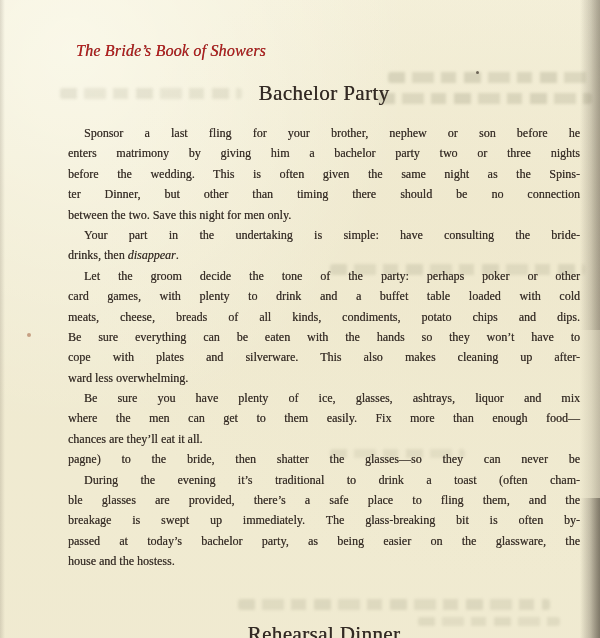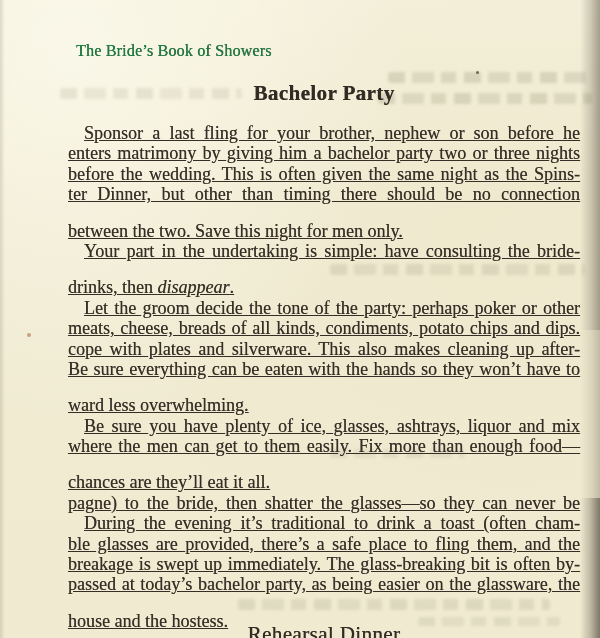--- a/index.html
+++ b/index.html
@@ -18,46 +18,45 @@
   .paper-tone {
     position: absolute; inset: 0;
     background:
       radial-gradient(ellipse at 12% 8%, rgba(255,255,246,0.55), rgba(255,255,246,0) 45%),
       radial-gradient(ellipse at 85% 40%, rgba(236,228,200,0.35), rgba(236,228,200,0) 60%),
       linear-gradient(to bottom, rgba(250,247,230,0.35), rgba(238,231,203,0.2) 30%, rgba(236,229,202,0.25));
     pointer-events: none;
   }
   .running-header {
     position: absolute; left: 76px; top: 42px;
-    font-size: 16px; letter-spacing: 0.2px;
-    color: #15803d;
+    font-style: italic; font-size: 16px; letter-spacing: 0.2px;
+    color: #b91c1c;
     text-shadow: 0.3px 0 0 rgba(52,43,36,0.75);
     white-space: nowrap;
   }
   .section-title {
     position: absolute; left: 68px; width: 512px; top: 81px;
     margin: 0; text-align: center;
-    font-size: 21px; font-weight: bold; letter-spacing: 0.4px;
+    font-size: 21px; font-weight: normal; letter-spacing: 0.4px;
     color: #332a24;
     text-shadow: 0.35px 0 0 rgba(51,42,36,0.8);
     white-space: nowrap;
   }
   .body-text {
     position: absolute; left: 68px; width: 512px; top: 123px;
-    font-size: 18px; color: #362d26;
+    font-size: 12px; color: #362d26;
     text-shadow: 0.25px 0 0 rgba(54,45,38,0.65);
-    text-decoration: underline;
   }
   .text-line {
     height: 20.4px; line-height: 20.4px;
     white-space: nowrap;
     text-align: justify;
     text-align-last: justify;
   }
-  .text-line.last { text-align-last: left; margin-top: 16px; }
+  .text-line.last { text-align-last: left; }
   .text-line.indent { padding-left: 16px; }
   .next-section-title {
     position: absolute; left: 68px; width: 512px; top: 622px;
     margin: 0; text-align: center;
     font-size: 21px; font-weight: normal; letter-spacing: 0.4px;
     color: #332a24;
     text-shadow: 0.35px 0 0 rgba(51,42,36,0.8);
     white-space: nowrap;
   }
   
@@ -113,23 +112,24 @@
 
   <div class="body-text">
       <div class="text-line indent">Sponsor a last fling for your brother, nephew or son before he</div>
       <div class="text-line">enters matrimony by giving him a bachelor party two or three nights</div>
       <div class="text-line">before the wedding. This is often given the same night as the Spins-</div>
       <div class="text-line">ter Dinner, but other than timing there should be no connection</div>
       <div class="text-line last">between the two. Save this night for men only.</div>
       <div class="text-line indent">Your part in the undertaking is simple: have consulting the bride-</div>
       <div class="text-line last"><span>drinks, then </span><i>disappear</i><span>.</span></div>
       <div class="text-line indent">Let the groom decide the tone of the party: perhaps poker or other</div>
+      <div class="text-line">card games, with plenty to drink and a buffet table loaded with cold</div>
       <div class="text-line">meats, cheese, breads of all kinds, condiments, potato chips and dips.</div>
+      <div class="text-line">Be sure everything can be eaten with the hands so they won’t have to</div>
       <div class="text-line">cope with plates and silverware. This also makes cleaning up after-</div>
-      <div class="text-line">Be sure everything can be eaten with the hands so they won’t have to</div>
       <div class="text-line last">ward less overwhelming.</div>
       <div class="text-line indent">Be sure you have plenty of ice, glasses, ashtrays, liquor and mix</div>
       <div class="text-line">where the men can get to them easily. Fix more than enough food—</div>
       <div class="text-line last">chances are they’ll eat it all.</div>
       <div class="text-line">pagne) to the bride, then shatter the glasses—so they can never be</div>
       <div class="text-line indent">During the evening it’s traditional to drink a toast (often cham-</div>
       <div class="text-line">ble glasses are provided, there’s a safe place to fling them, and the</div>
       <div class="text-line">breakage is swept up immediately. The glass-breaking bit is often by-</div>
       <div class="text-line">passed at today’s bachelor party, as being easier on the glassware, the</div>
       <div class="text-line last">house and the hostess.</div>

